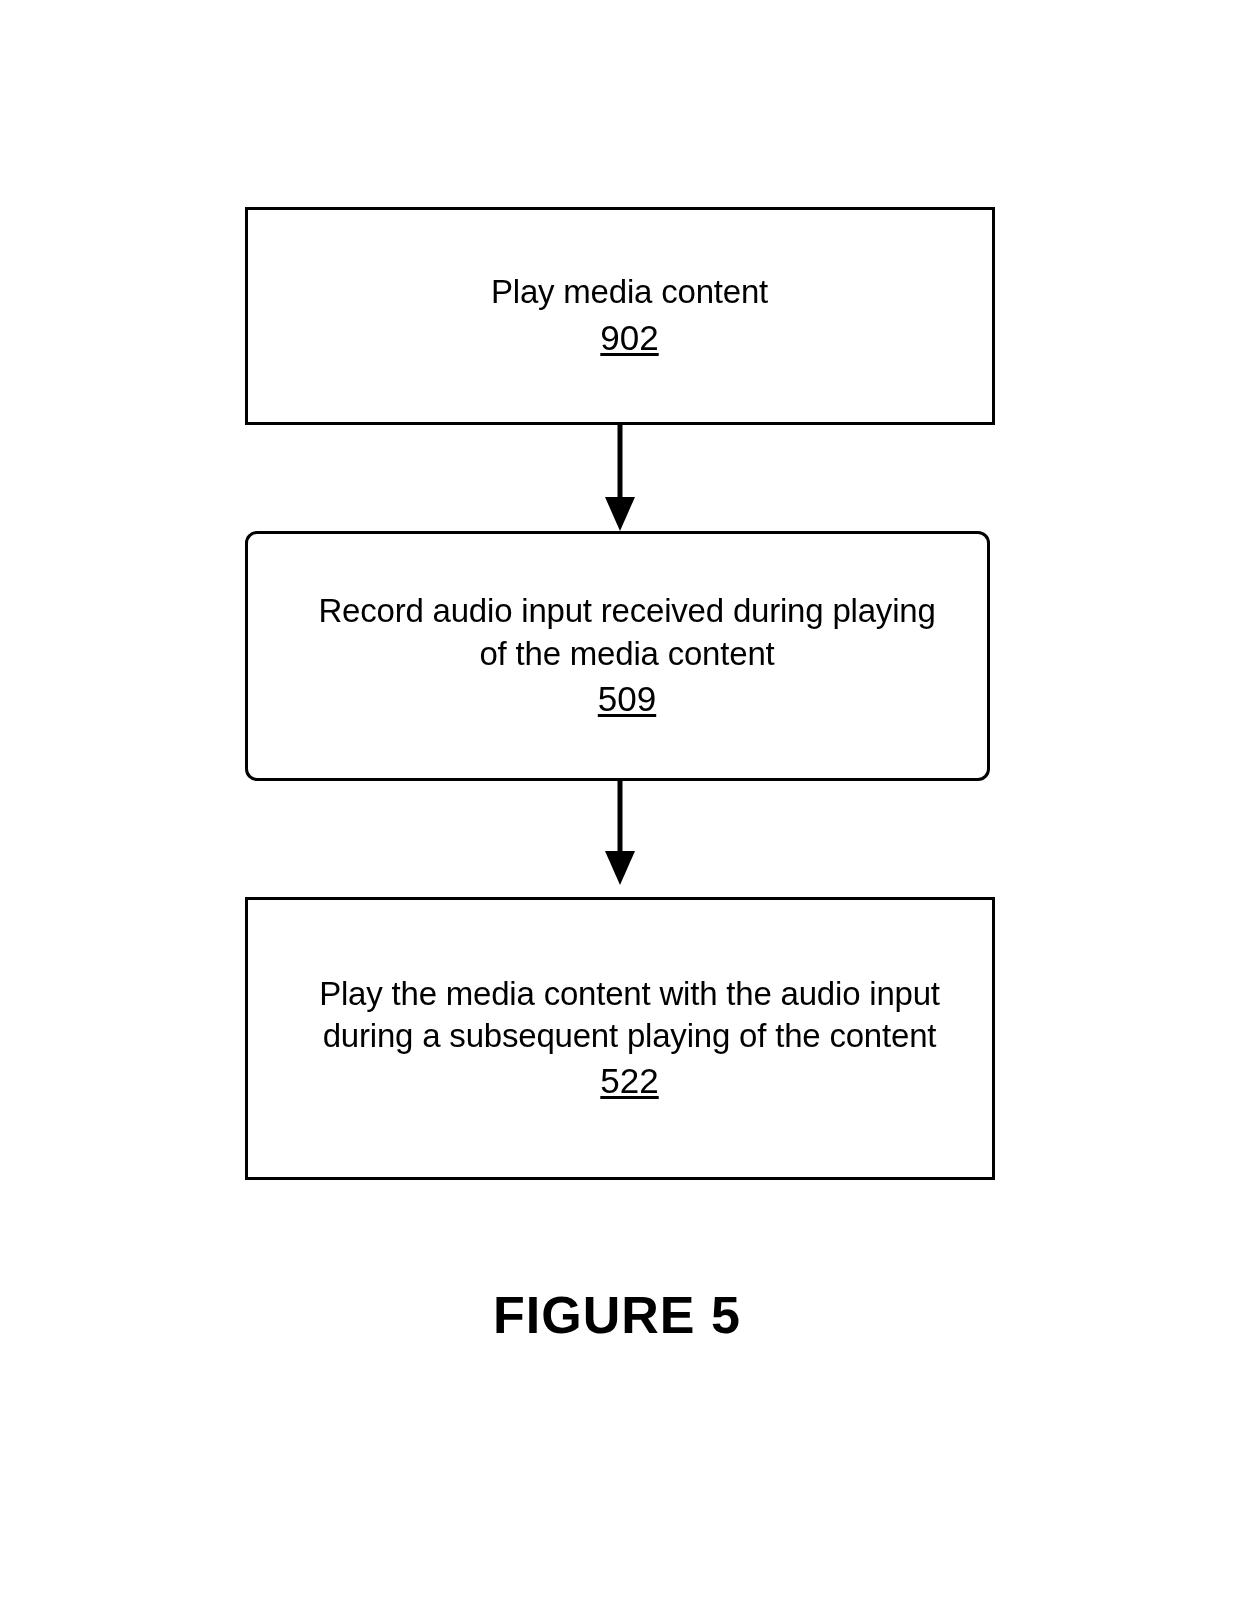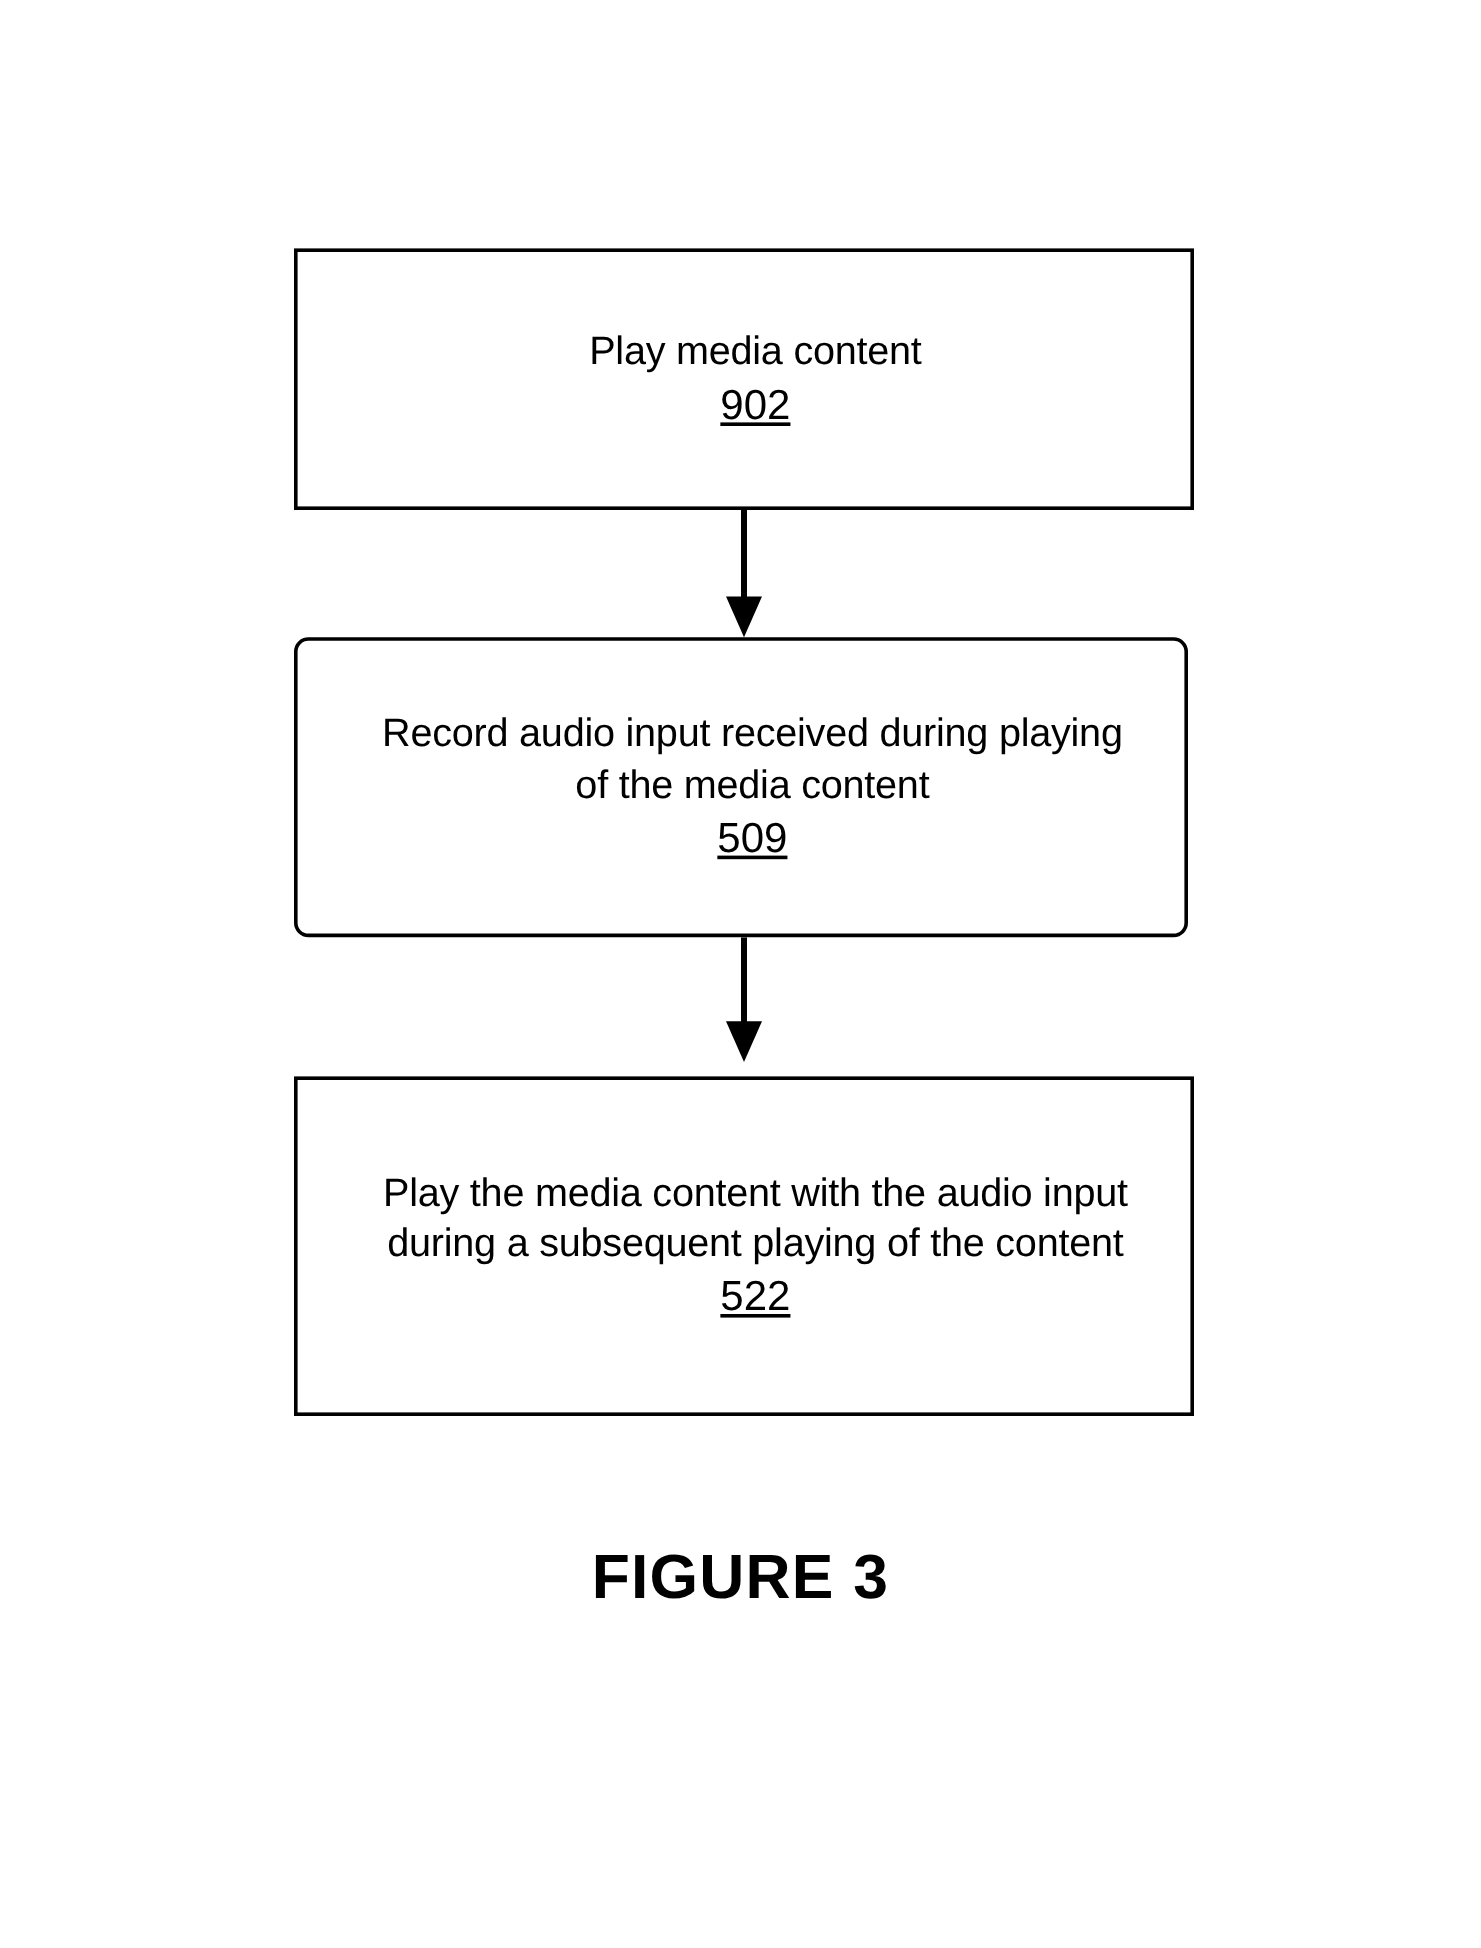--- a/index.html
+++ b/index.html
@@ -135,15 +135,15 @@
       <polygon points="5,70 35,70 20,104" fill="#000000"></polygon>
     </svg>
   </div>
 
   <div class="node" id="node-906">
     <div class="node-text">Play the media content with the audio input
 during a subsequent playing of the content</div>
     <div class="node-ref">522</div>
   </div>
 
-  <div class="figure-caption">FIGURE 3</div>
+  <div class="figure-caption">FIGURE 5</div>
 
 </div>
 
 </body></html>

